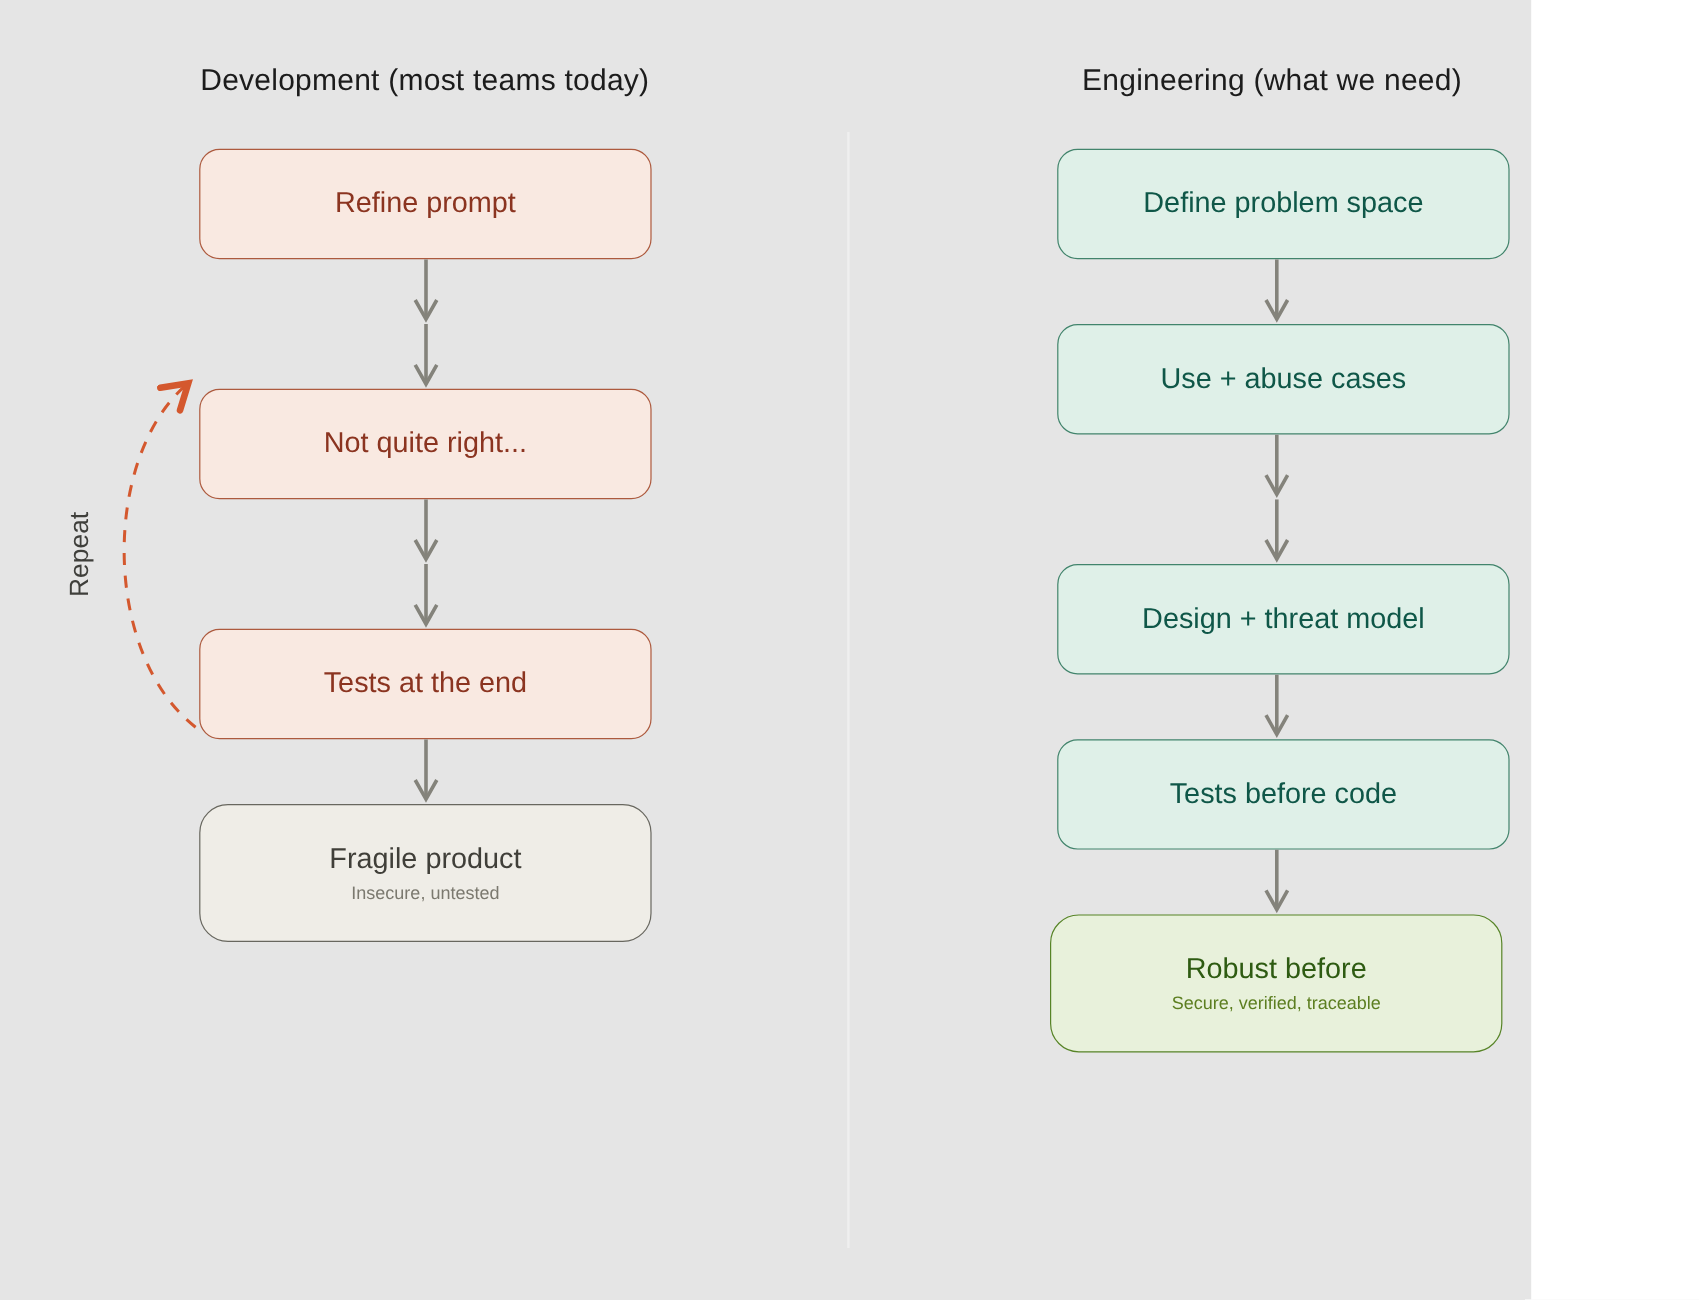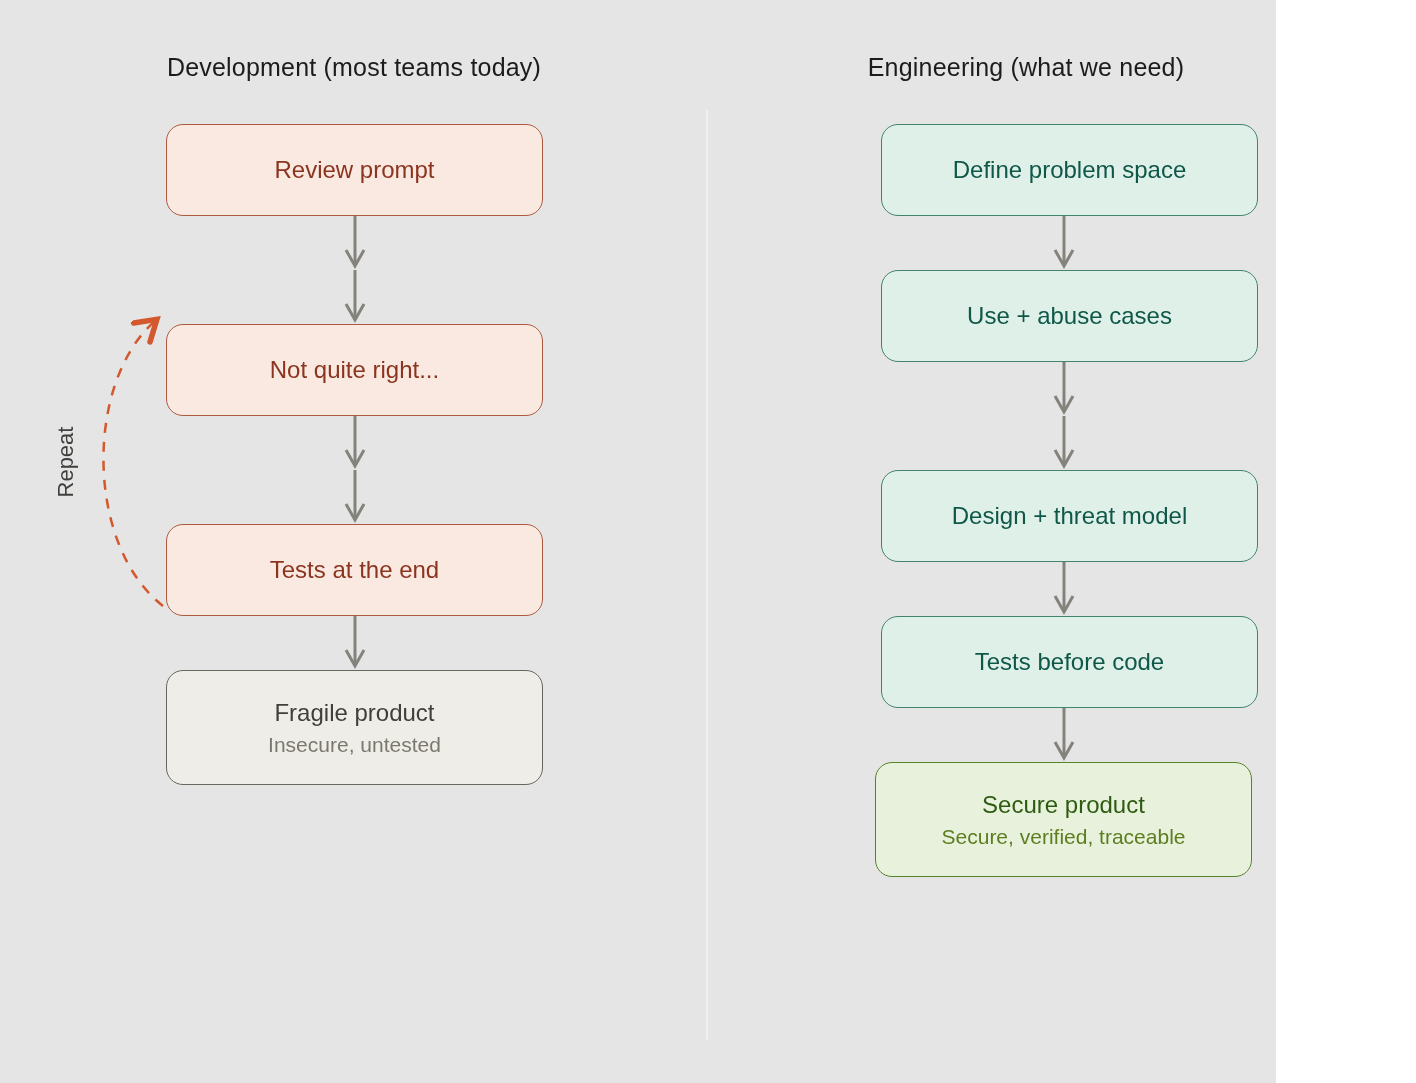--- a/index.html
+++ b/index.html
@@ -15,21 +15,21 @@
   .col-title {
     position: absolute;
     top: 53px;
     width: 600px;
     text-align: center;
     font-size: 25px;
     color: #1c1c1c;
     letter-spacing: 0.2px;
   }
   .col-title.left  { left: 54px; }
-  .col-title.right { left: 726px; }
+  .col-title.right { left: 760px; }
 
   .divider {
     position: absolute;
     left: 706px;
     top: 110px;
     width: 2px;
     height: 930px;
     background: #efefef;
   }
 
@@ -48,22 +48,22 @@
     width: 100%;
     height: 92px;
     border-radius: 17px;
     display: flex;
     flex-direction: column;
     align-items: center;
     justify-content: center;
     font-size: 24px;
     text-align: center;
   }
-  .node.result { height: 115px; }
-  .node .subtitle { font-size: 21px; margin-top: 6px; }
+  .node.result { height: 115px; border-radius: 24px; }
+  .node .subtitle { font-size: 15px; margin-top: 6px; }
 
   .red {
     background: #f9e9e1;
     border: 1.5px solid #ad5a3e;
     color: #8b3420;
   }
   .green {
     background: #dff0e8;
     border: 1.5px solid #42846c;
     color: #0f5748;
@@ -118,21 +118,21 @@
         <path d="M2,1 L10,6 L2,11" fill="none" stroke="#d4582e" stroke-width="2.2" stroke-linecap="round"></path>
       </marker>
     </defs>
     <path d="M 163 606 C 85 545 85 382 155 321" fill="none" stroke="#d4582e" stroke-width="2.5" stroke-dasharray="10 9" marker-end="url(#arc-head)"></path>
   </svg>
 
   <div class="repeat-label">Repeat</div>
 
   <div class="flow left">
     <div class="node red">
-      <span>Review prompt</span>
+      <span>Refine prompt</span>
     </div>
     <div class="arrow">
       <svg width="26" height="54" viewBox="0 0 26 54">
           <line x1="13" y1="0" x2="13" y2="49" stroke="#84837b" stroke-width="3"></line>
           <polyline points="4,34 13,50 22,34" fill="none" stroke="#84837b" stroke-width="3"></polyline>
         </svg>
     </div>
     <div class="arrow">
       <svg width="26" height="54" viewBox="0 0 26 54">
           <line x1="13" y1="0" x2="13" y2="49" stroke="#84837b" stroke-width="3"></line>
@@ -206,18 +206,18 @@
     <div class="node green">
       <span>Tests before code</span>
     </div>
     <div class="arrow">
       <svg width="26" height="54" viewBox="0 0 26 54">
           <line x1="13" y1="0" x2="13" y2="49" stroke="#84837b" stroke-width="3"></line>
           <polyline points="4,34 13,50 22,34" fill="none" stroke="#84837b" stroke-width="3"></polyline>
         </svg>
     </div>
     <div class="node olive result">
-      <span>Secure product</span>
+      <span>Robust before</span>
       <span class="subtitle">Secure, verified, traceable</span>
     </div>
   </div>
 
 </div>
 
 </body></html>

